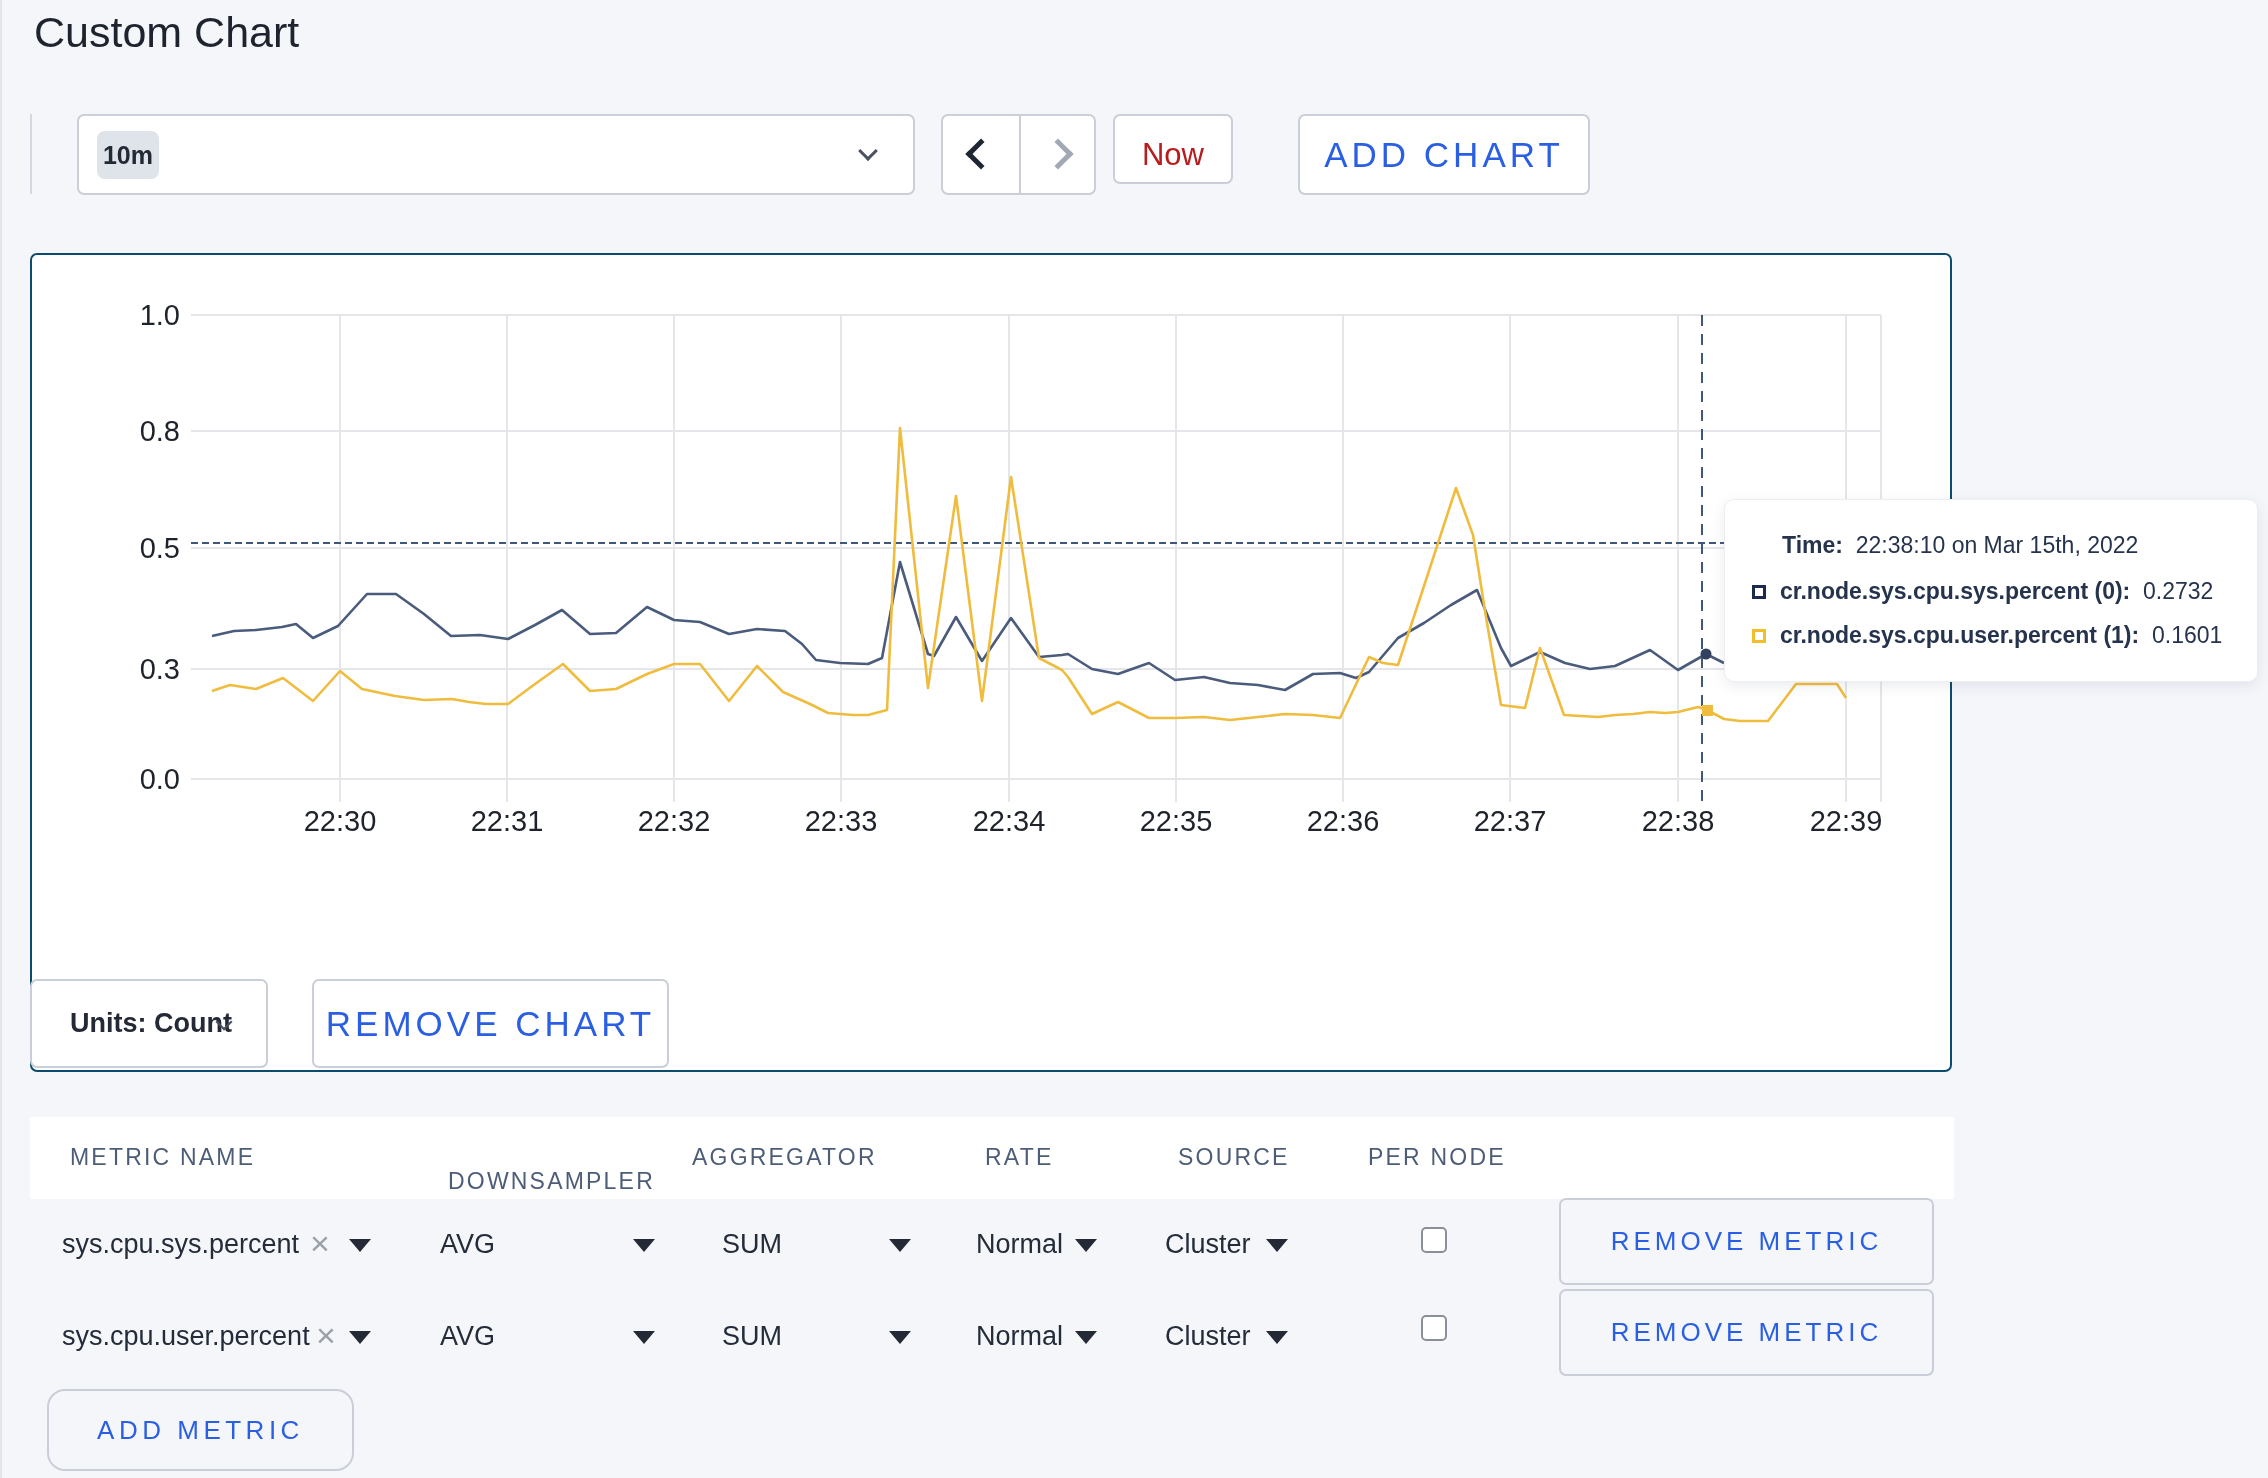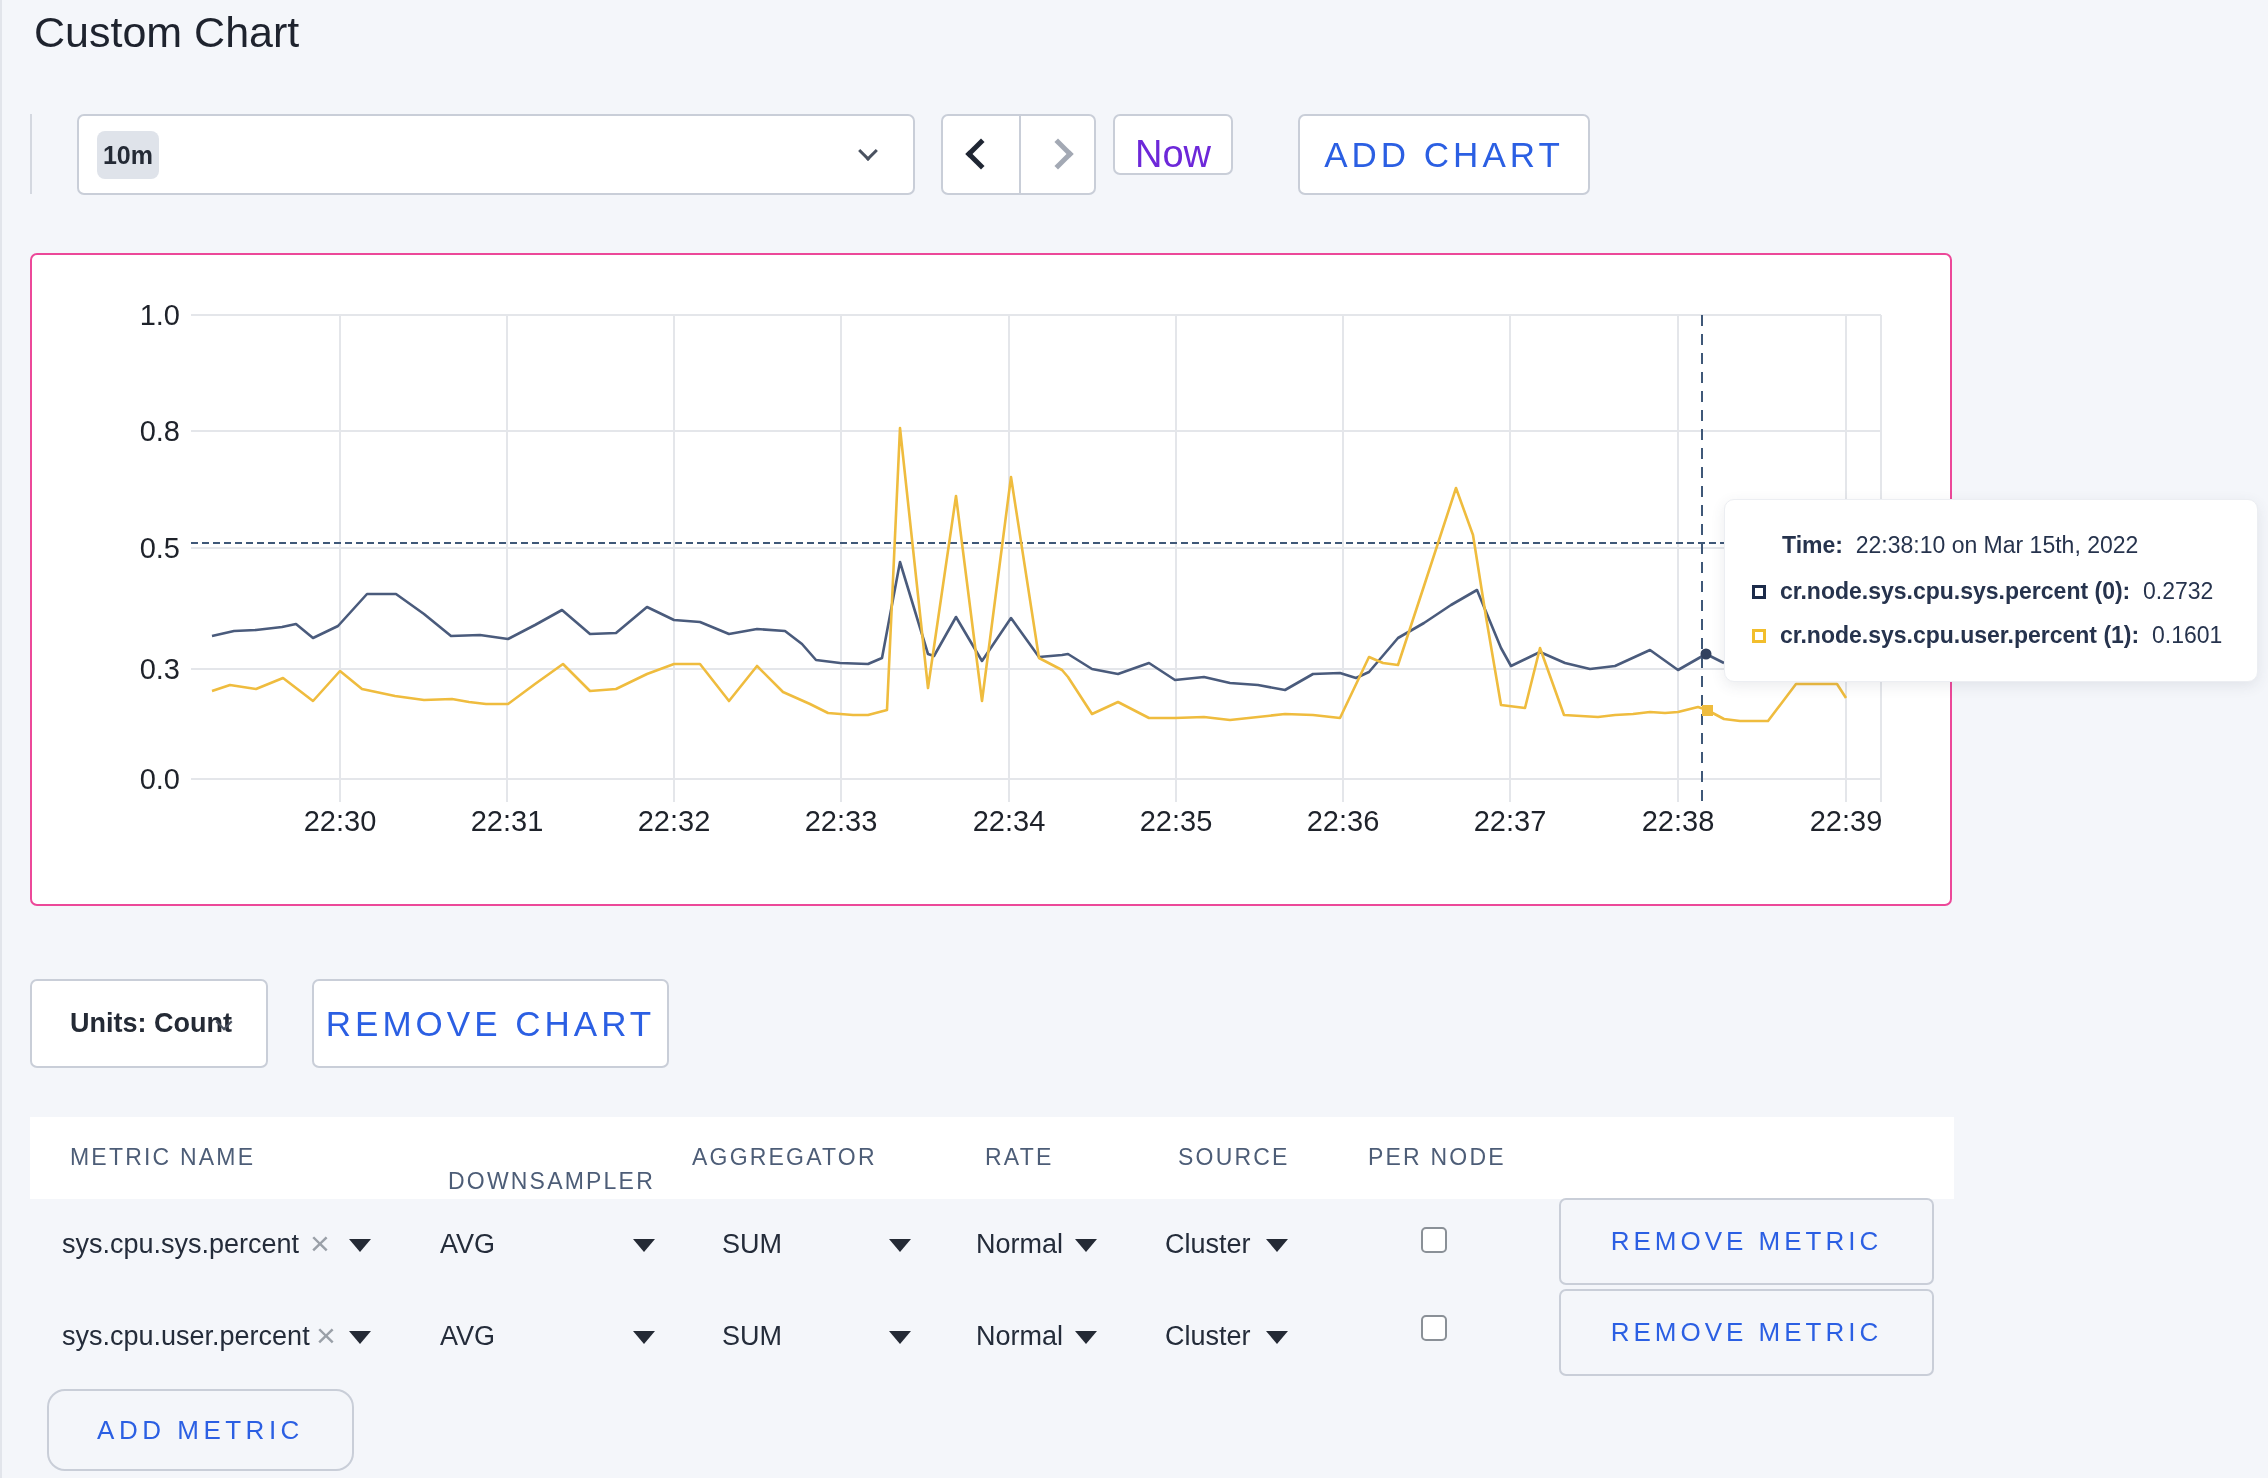--- a/index.html
+++ b/index.html
@@ -23,25 +23,25 @@
   <div class="abs" style="left:18px; top:15px; width:62px; height:48px; background:#dfe3ea; border-radius:8px; text-align:center; line-height:48px; font-size:25px; font-weight:bold; color:#242a35;">10m</div>
   <div class="abs" style="right:38px; top:28px;"><span class="caret"></span></div>
 </div>
 
 <div class="btn" style="left:941px; top:114px; width:155px; height:81px;">
   <div class="abs" style="left:76px; top:0; width:2px; height:77px; background:#c9ced8;"></div>
   <div class="abs" style="left:27px; top:27px; width:22px; height:22px; border-left:5px solid #1f2633; border-bottom:5px solid #1f2633; transform:rotate(45deg);"></div>
   <div class="abs" style="left:104px; top:27px; width:22px; height:22px; border-right:5px solid #a3a9b4; border-top:5px solid #a3a9b4; transform:rotate(45deg);"></div>
 </div>
 
-<div class="btn" style="left:1113px; top:114px; width:120px; height:61px; text-align:center; line-height:77px; font-size:38px; color:#6d28d9;">Now</div>
+<div class="btn" style="left:1113px; top:114px; width:120px; height:70px; text-align:center; line-height:77px; font-size:31px; color:#b91c1c;">Now</div>
 
 <div class="btn" style="left:1298px; top:114px; width:292px; height:81px; text-align:center; line-height:77px;"><span class="bluetext">ADD CHART</span></div>
 
-<div class="abs" style="left:30px; top:253px; width:1922px; height:653px; background:#fff; border:2px solid #ec4899; border-radius:7px;">
+<div class="abs" style="left:30px; top:253px; width:1922px; height:819px; background:#fff; border:2px solid #0c4a6e; border-radius:7px;">
 <svg width="1922" height="653" viewBox="0 0 1922 653" style="position:absolute;left:-2px;top:-2px;">
 <line x1="161" y1="62" x2="1851" y2="62" stroke="#e4e6ea" stroke-width="2"></line>
 <text x="150" y="72" text-anchor="end" font-size="29" fill="#1e222a" font-family="Liberation Sans, sans-serif">1.0</text>
 <line x1="161" y1="178" x2="1851" y2="178" stroke="#e4e6ea" stroke-width="2"></line>
 <text x="150" y="188" text-anchor="end" font-size="29" fill="#1e222a" font-family="Liberation Sans, sans-serif">0.8</text>
 <line x1="161" y1="295" x2="1851" y2="295" stroke="#e4e6ea" stroke-width="2"></line>
 <text x="150" y="305" text-anchor="end" font-size="29" fill="#1e222a" font-family="Liberation Sans, sans-serif">0.5</text>
 <line x1="161" y1="416" x2="1851" y2="416" stroke="#e4e6ea" stroke-width="2"></line>
 <text x="150" y="426" text-anchor="end" font-size="29" fill="#1e222a" font-family="Liberation Sans, sans-serif">0.3</text>
 <line x1="161" y1="526" x2="1851" y2="526" stroke="#e4e6ea" stroke-width="2"></line>

